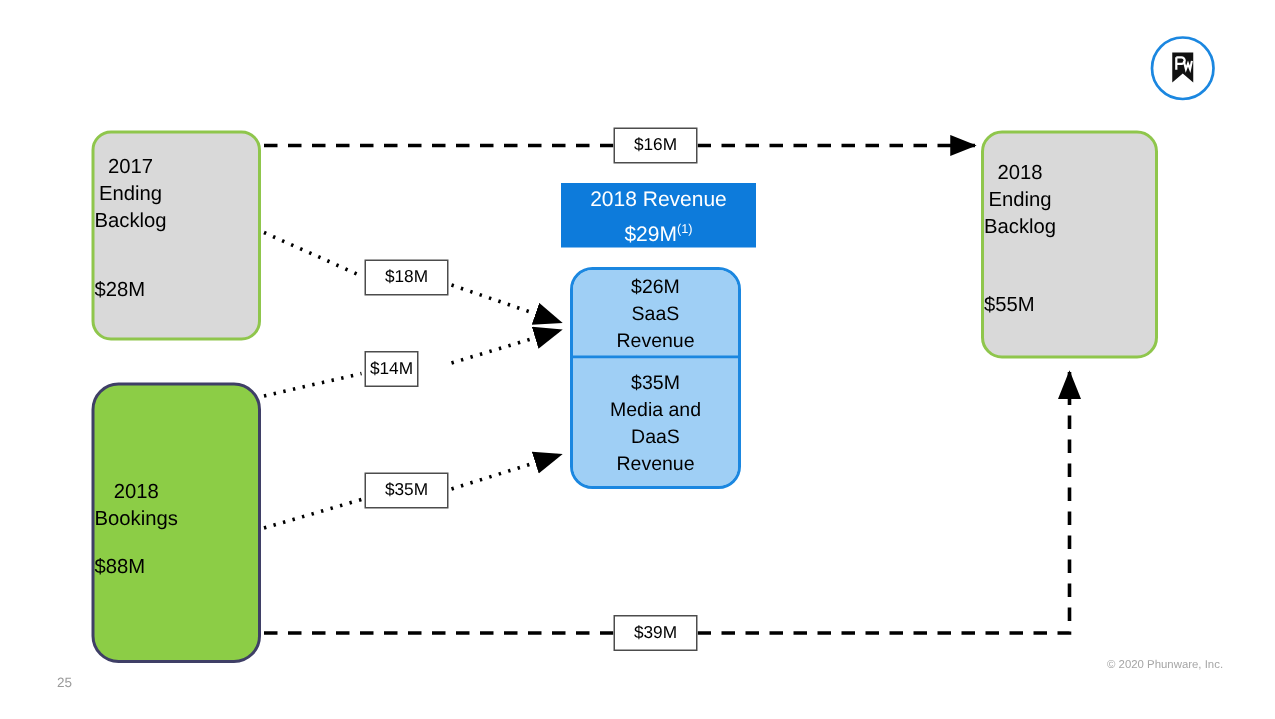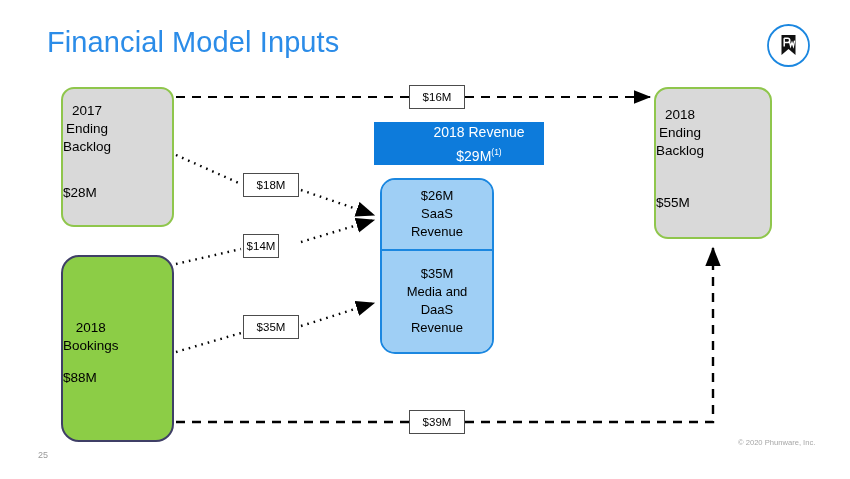--- a/index.html
+++ b/index.html
@@ -97,34 +97,33 @@
     height: 43px;
     background: #0d7bdb;
     color: #ffffff;
     font-size: 14px;
     line-height: 20px;
     display: flex;
     flex-direction: column;
     align-items: center;
     justify-content: center;
     text-align: right;
-    padding-left: 40px;
   }
   #revenue-header sup {
     font-size: 8.5px;
     vertical-align: super;
   }
 
   
   #rev-stack {
     position: absolute;
     left: 380px;
     top: 178px;
     width: 114px;
-    height: 176px;
+    height: 148px;
     border: 2.5px solid #1b87e0;
     border-radius: 15px;
     box-sizing: border-box;
     background: #9fcff5;
     overflow: hidden;
     display: flex;
     flex-direction: column;
   }
   .rev-cell {
     box-sizing: border-box;
@@ -203,21 +202,20 @@
     font-size: 7.6px;
     color: #a6a6a6;
     white-space: nowrap;
   }
 </style>
 </head>
 <body>
 
 <div id="slide">
 
-  <div id="slide-title">Financial Model Inputs</div>
 
   <div id="logo">
     <svg width="47" height="47" viewBox="0 0 47 47" xmlns="http://www.w3.org/2000/svg">
       <circle cx="23.5" cy="23.5" r="20.5" fill="none" stroke="#1b87e0" stroke-width="1.8"></circle>
       <path d="M16.5 13 L30.5 13 L30.5 33 L23.5 27 L16.5 33 Z" fill="#111111"></path>
       <path d="M19.2 16.2 L19.2 24.5" stroke="#ffffff" stroke-width="1.5" fill="none"></path>
       <path d="M19.2 16.2 L22.6 16.2 A2.2 2.2 0 0 1 22.6 20.6 L19.2 20.6" stroke="#ffffff" stroke-width="1.5" fill="none"></path>
       <path d="M24.2 18.6 L25.6 24.2 L27.0 20.4 L28.4 24.2 L29.6 18.6" stroke="#ffffff" stroke-width="1.4" fill="none"></path>
     </svg>
   </div>

